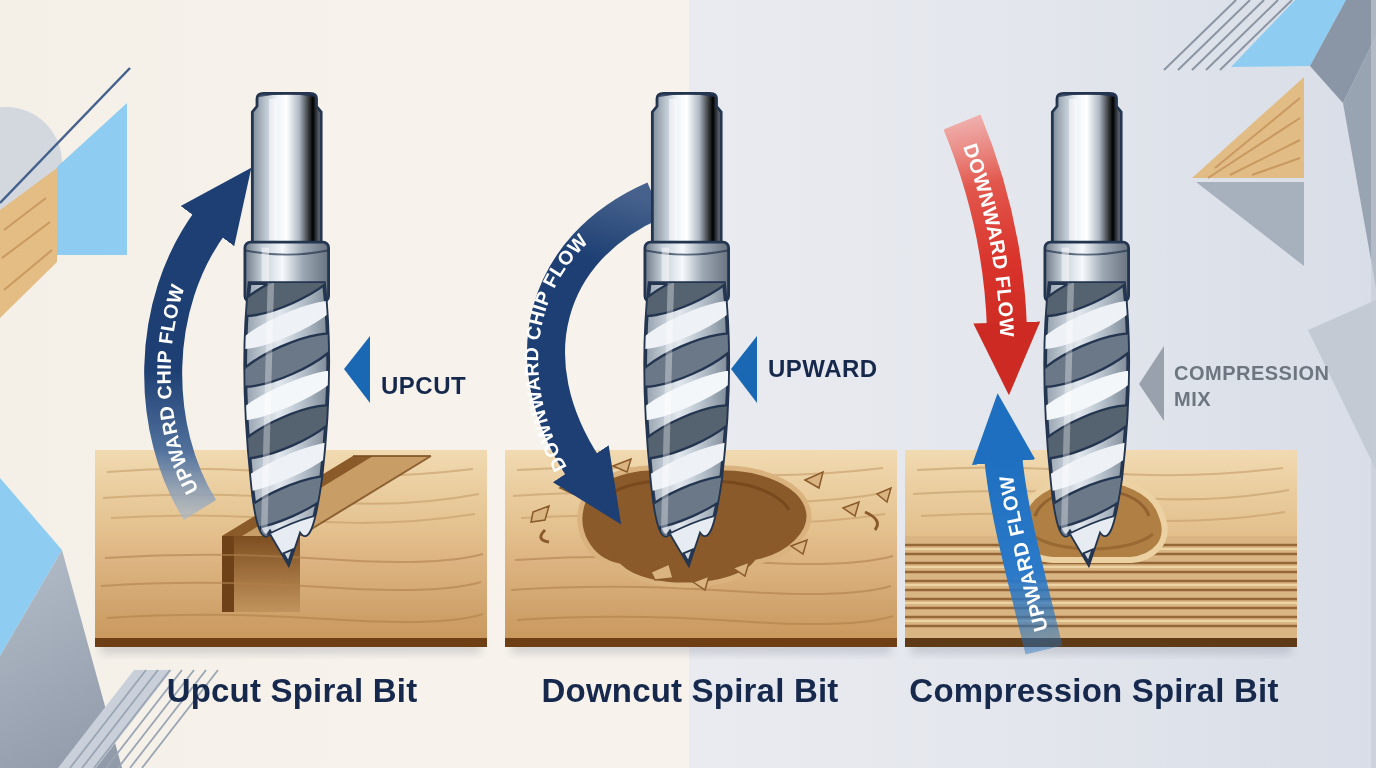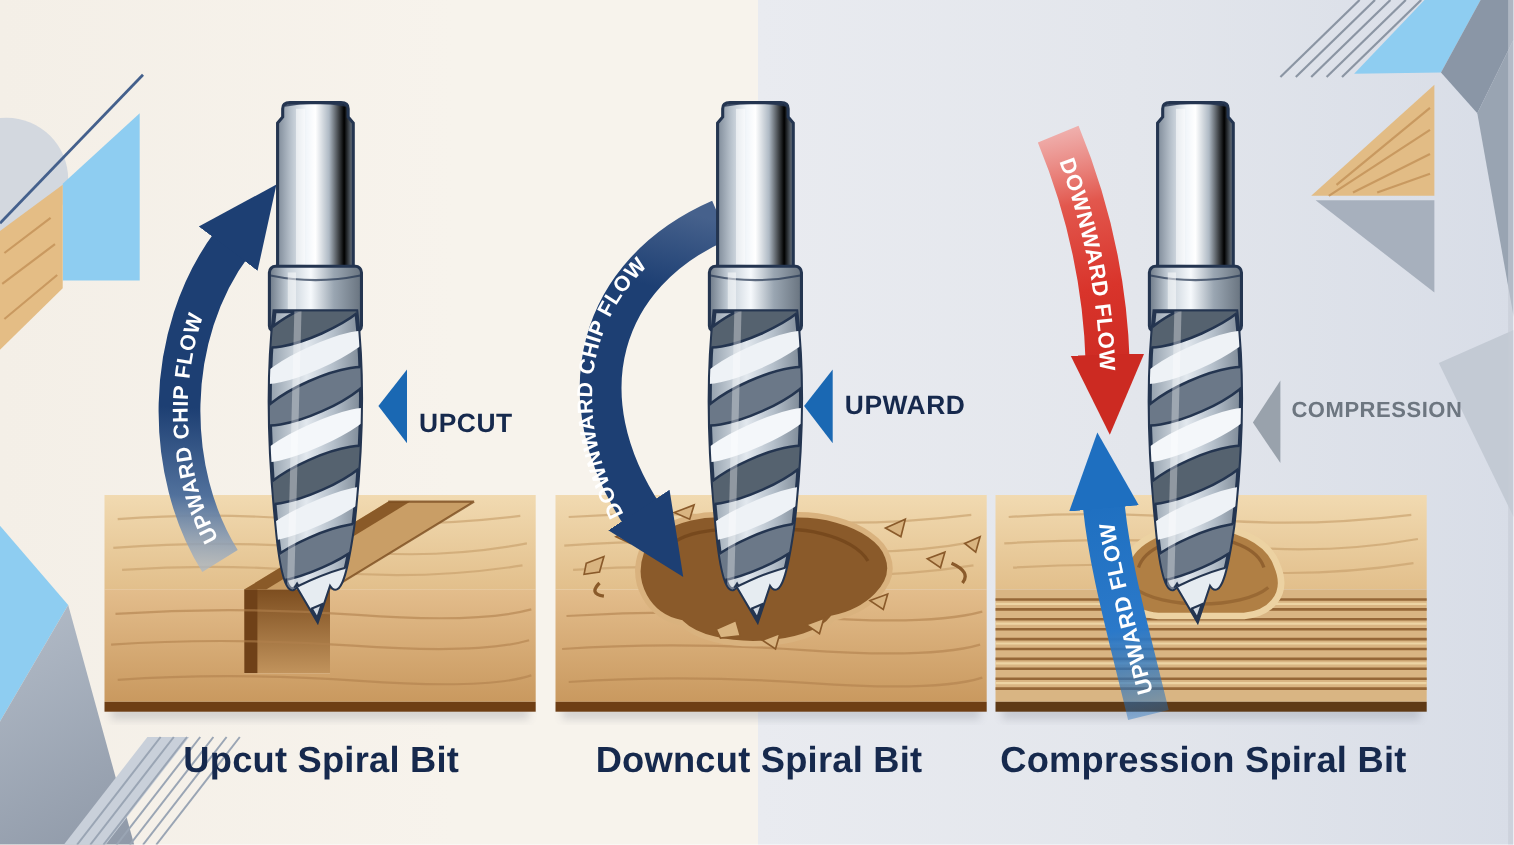--- a/index.html
+++ b/index.html
@@ -282,19 +282,20 @@
 
   <polygon points="370,336 344,369 370,403" fill="#1a68b3"></polygon>
   <polygon points="757,336 731,369 757,403" fill="#1a68b3"></polygon>
   <polygon points="1164,346 1139,384 1164,421" fill="#99a2ac"></polygon>
 </svg>
 
 <div class="tag" style="left:381px;top:355px;margin-top:17px;">UPCUT</div>
 <div class="tag" style="left:768px;top:355px;">UPWARD</div>
 <div class="tag gray" style="left:1174px;top:360px;">
   <div>COMPRESSION</div>
+  <div>MIX</div>
 </div>
 
 <div class="title" style="left:292px;top:672px;">Upcut Spiral Bit</div>
 <div class="title" style="left:1094px;top:672px;">Compression Spiral Bit</div>
 <div class="title" style="left:690px;top:672px;">Downcut Spiral Bit</div>
 
 </div>
 
 </body></html>

